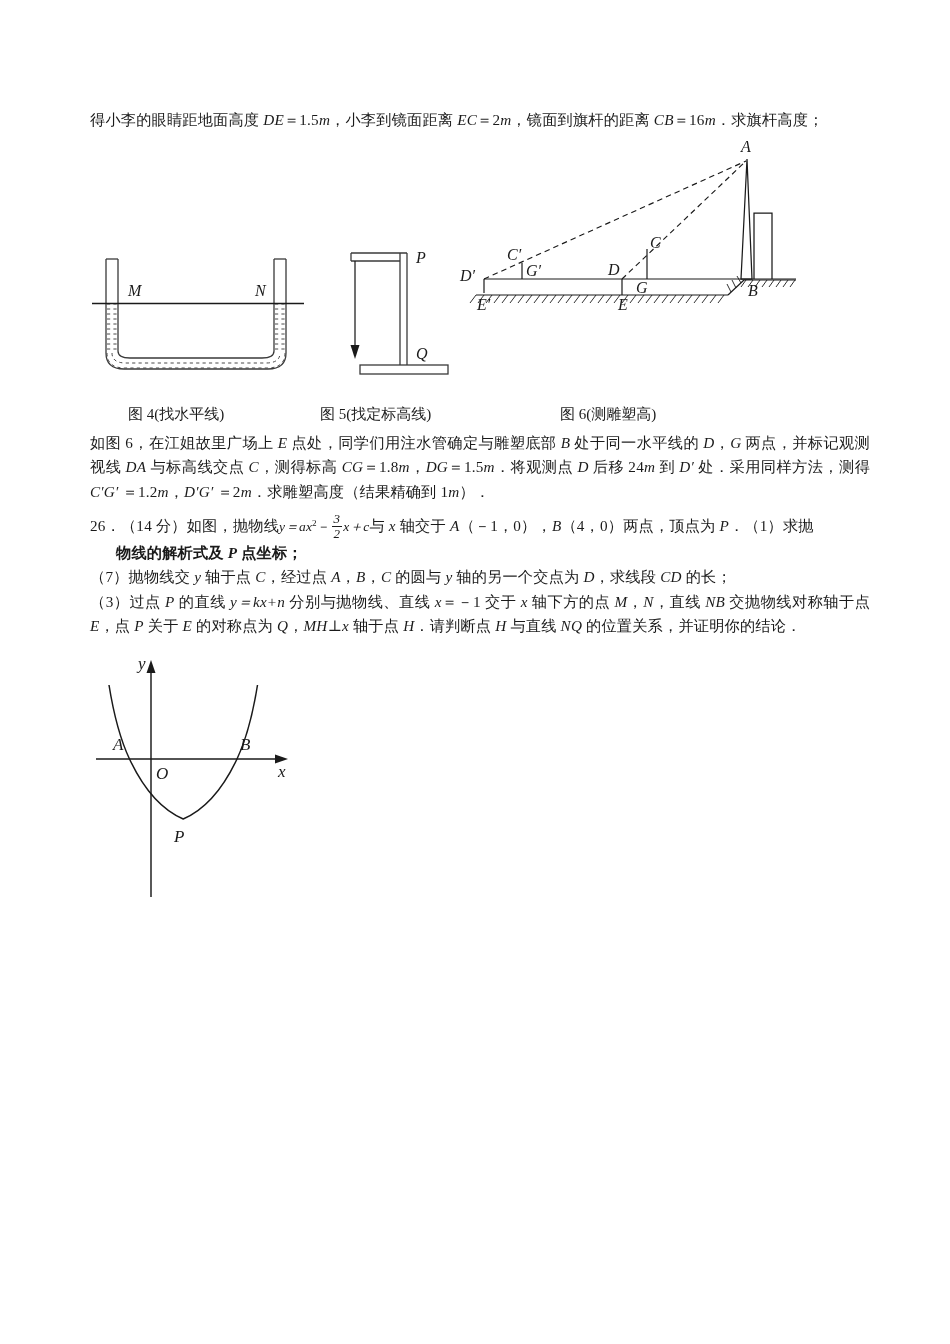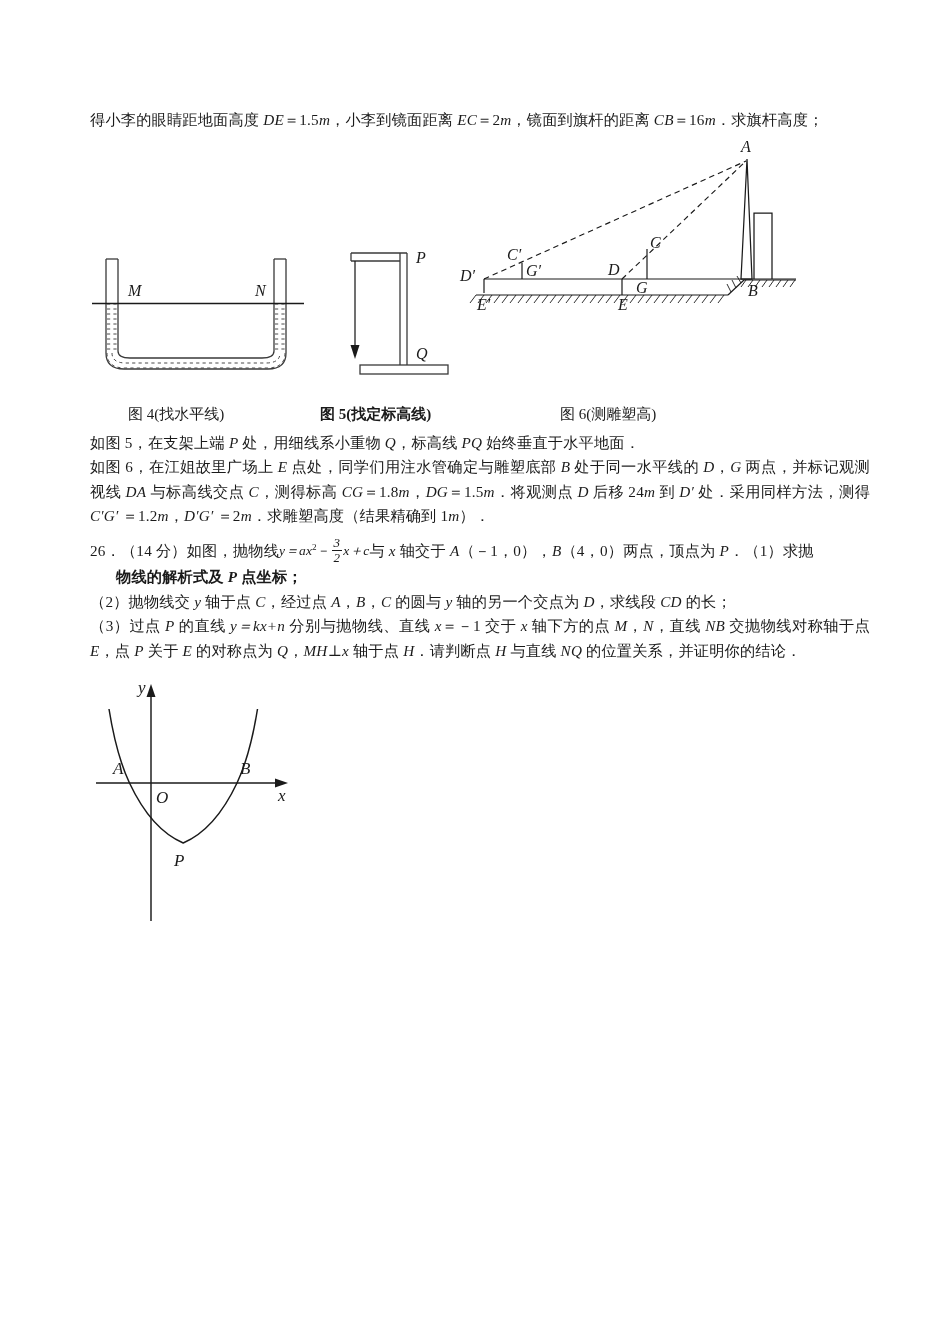--- a/index.html
+++ b/index.html
@@ -254,34 +254,33 @@
           <text x="160" y="177" font-size="16">E</text>
           <text x="19" y="177" font-size="16">E′</text>
           <text x="178" y="160" font-size="16">G</text>
           <text x="68" y="143" font-size="16">G′</text>
         </svg>
       </div>
     </div>
 
     <div class="caption-row">
       <div class="caption" style="left:38px; top:0;"><span>图 4</span><span>(找水平线)</span></div>
-      <div class="caption" style="left:230px; top:0;font-weight:bold;"><span>图 5</span><span>(找定标高线)</span></div>
+      <div class="caption" style="left:230px; top:0;"><span>图 5</span><span>(找定标高线)</span></div>
       <div class="caption" style="left:470px; top:0;"><span>图 6</span><span>(测雕塑高)</span></div>
     </div>
 
 
-    <p class="para"><span>如图 5，在支架上端 </span><span class="mi">P</span><span> 处，用细线系小重物 </span><span class="mi">Q</span><span>，标高线 </span><span class="mi">PQ</span><span> 始终垂直于水平地面．</span></p>
 
     <p class="para"><span>如图 6，在江姐故里广场上 </span><span class="mi">E</span><span> 点处，同学们用注水管确定与雕塑底部 </span><span class="mi">B</span><span> 处于同一水平线的 </span><span class="mi">D</span><span>，</span><span class="mi">G</span><span> 两点，并标记观测视线 </span><span class="mi">DA</span><span> 与标高线交点 </span><span class="mi">C</span><span>，测得标高 </span><span class="mi">CG</span><span>＝1.8</span><span class="unit">m</span><span>，</span><span class="mi">DG</span><span>＝1.5</span><span class="unit">m</span><span>．将观测点 </span><span class="mi">D</span><span> 后移 24</span><span class="unit">m</span><span> 到 </span><span class="mi">D′</span><span> 处．采用同样方法，测得 </span><span class="mi">C′G′</span><span> ＝1.2</span><span class="unit">m</span><span>，</span><span class="mi">D′G′</span><span> ＝2</span><span class="unit">m</span><span>．求雕塑高度（结果精确到 1</span><span class="unit">m</span><span>）．</span></p>
 
     <p class="para" style="margin-top:6px;"><span>26．（14 分）如图，抛物线</span><span class="mn" style="font-size:13.5px;"><span class="mi">y＝a</span><span class="mi">x</span><sup class="exp">2</sup><span>－</span><span class="frac"><span class="num">3</span><span class="den">2</span></span><span class="mi">x＋c</span></span><span>与 </span><span class="mi">x</span><span> 轴交于 </span><span class="mi">A</span><span>（－1，0），</span><span class="mi">B</span><span>（4，0）两点，顶点为 </span><span class="mi">P</span><span>．（1）求抛</span></p>
 
     <p class="para" style="padding-left:26px;font-weight:bold;"><span>物线的解析式及 </span><span class="mi">P</span><span> 点坐标；</span></p>
 
-    <p class="para"><span>（2）抛物线交 </span><span class="mi">y</span><span> 轴于点 </span><span class="mi">C</span><span>，经过点 </span><span class="mi">A</span><span>，</span><span class="mi">B</span><span>，</span><span class="mi">C</span><span> 的圆与 </span><span class="mi">y</span><span> 轴的另一个交点为 </span><span class="mi">D</span><span>，求线段 </span><span class="mi">CD</span><span> 的长；</span></p>
+    <p class="para"><span>（7）抛物线交 </span><span class="mi">y</span><span> 轴于点 </span><span class="mi">C</span><span>，经过点 </span><span class="mi">A</span><span>，</span><span class="mi">B</span><span>，</span><span class="mi">C</span><span> 的圆与 </span><span class="mi">y</span><span> 轴的另一个交点为 </span><span class="mi">D</span><span>，求线段 </span><span class="mi">CD</span><span> 的长；</span></p>
 
     <p class="para"><span>（3）过点 </span><span class="mi">P</span><span> 的直线 </span><span class="mi">y＝kx+n</span><span> 分别与抛物线、直线 </span><span class="mi">x</span><span>＝－1 交于 </span><span class="mi">x</span><span> 轴下方的点 </span><span class="mi">M</span><span>，</span><span class="mi">N</span><span>，直线 </span><span class="mi">NB</span><span> 交抛物线对称轴于点 </span><span class="mi">E</span><span>，点 </span><span class="mi">P</span><span> 关于 </span><span class="mi">E</span><span> 的对称点为 </span><span class="mi">Q</span><span>，</span><span class="mi">MH</span><span>⊥</span><span class="mi">x</span><span> 轴于点 </span><span class="mi">H</span><span>．请判断点 </span><span class="mi">H</span><span> 与直线 </span><span class="mi">NQ</span><span> 的位置关系，并证明你的结论．</span></p>
 
     <div class="graph-wrap">
       <svg width="260" height="290" viewBox="0 0 260 290" style="position:absolute; left:4px; top:10px;">
 
         <line x1="2" y1="110" x2="182" y2="110" stroke="#1a1a1a" stroke-width="1.45"></line>
         <path d="M181,105.5 L194,110 L181,114.5 Z" fill="#1a1a1a"></path>
 
         <line x1="57" y1="248" x2="57" y2="22" stroke="#1a1a1a" stroke-width="1.45"></line>

